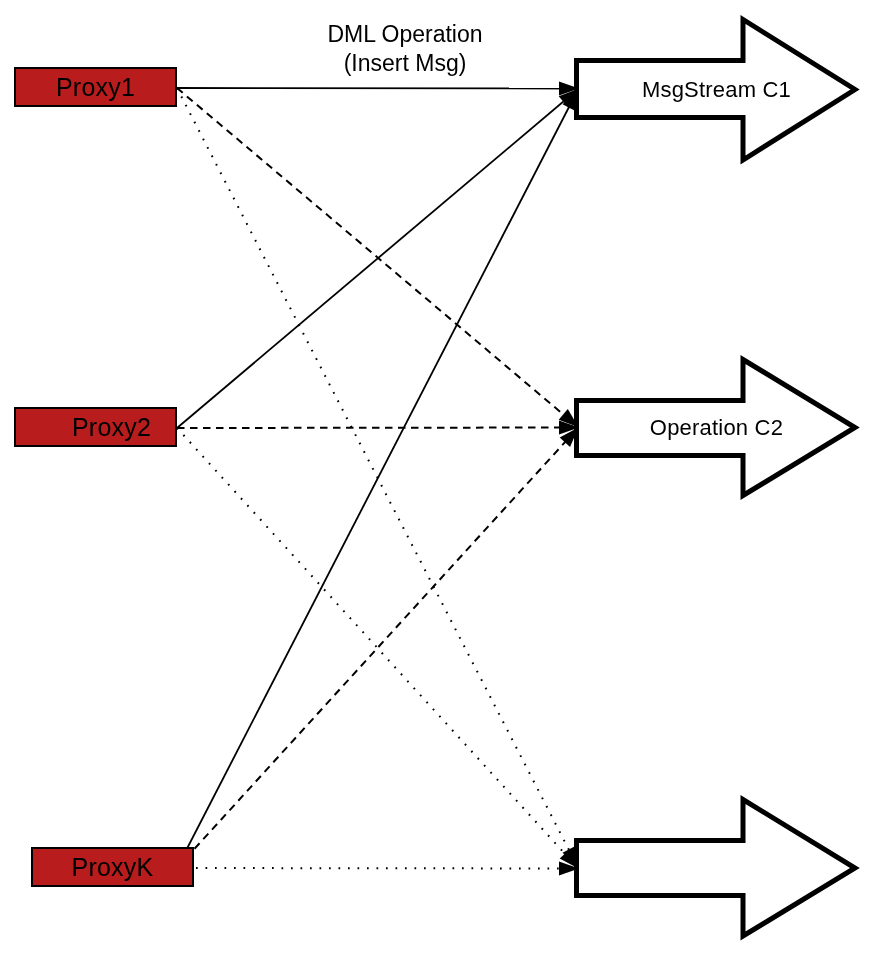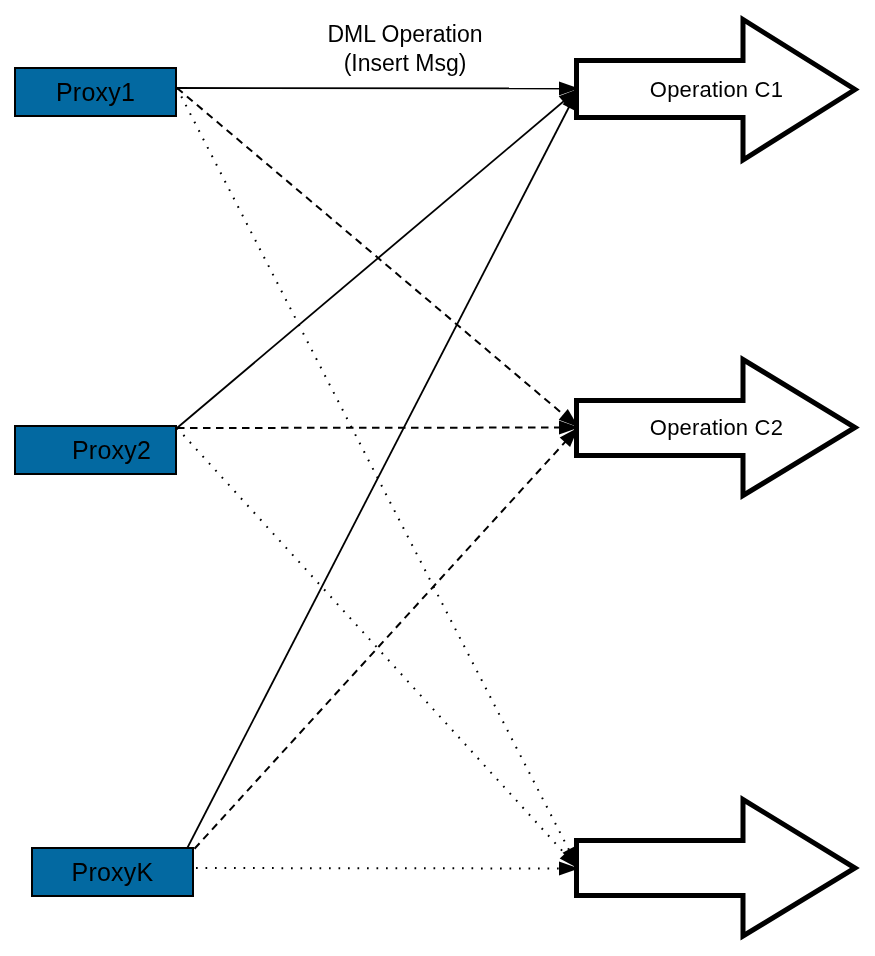--- a/index.html
+++ b/index.html
@@ -18,33 +18,33 @@
   }
   .diagram svg.geometry {
     position: absolute;
     left: 0; top: 0;
     width: 875px; height: 956px;
   }
   .proxy-box {
     position: absolute;
     left: 14px;
     width: 163px;
-    height: 50px;
+    height: 40px;
     box-sizing: border-box;
     border: 2.5px solid #000000;
-    background: #0369a1;
+    background: #b91c1c;
     display: flex;
     align-items: center;
     justify-content: center;
     font-size: 25px;
     line-height: 1;
     letter-spacing: 0.2px;
   }
   .proxy-1 { top: 67px; }
-  .proxy-2 { top: 425px; padding-left: 32px; }
+  .proxy-2 { top: 407px; padding-left: 32px; }
   .proxy-k { top: 847px; margin-left: 17px; }
   .stream-label {
     position: absolute;
     left: 575px;
     width: 283px;
     height: 30px;
     display: flex;
     align-items: center;
     justify-content: center;
     font-size: 22px;
@@ -110,16 +110,16 @@
   <div class="proxy-box proxy-1">
     <span>Proxy1</span>
   </div>
   <div class="proxy-box proxy-2">
     <span>Proxy2</span>
   </div>
   <div class="proxy-box proxy-k">
     <span>ProxyK</span>
   </div>
 
-  <div class="stream-label stream-label-c1">Operation C1</div>
+  <div class="stream-label stream-label-c1">MsgStream C1</div>
   <div class="stream-label stream-label-c2">Operation C2</div>
 
 </div>
 
 </body></html>

